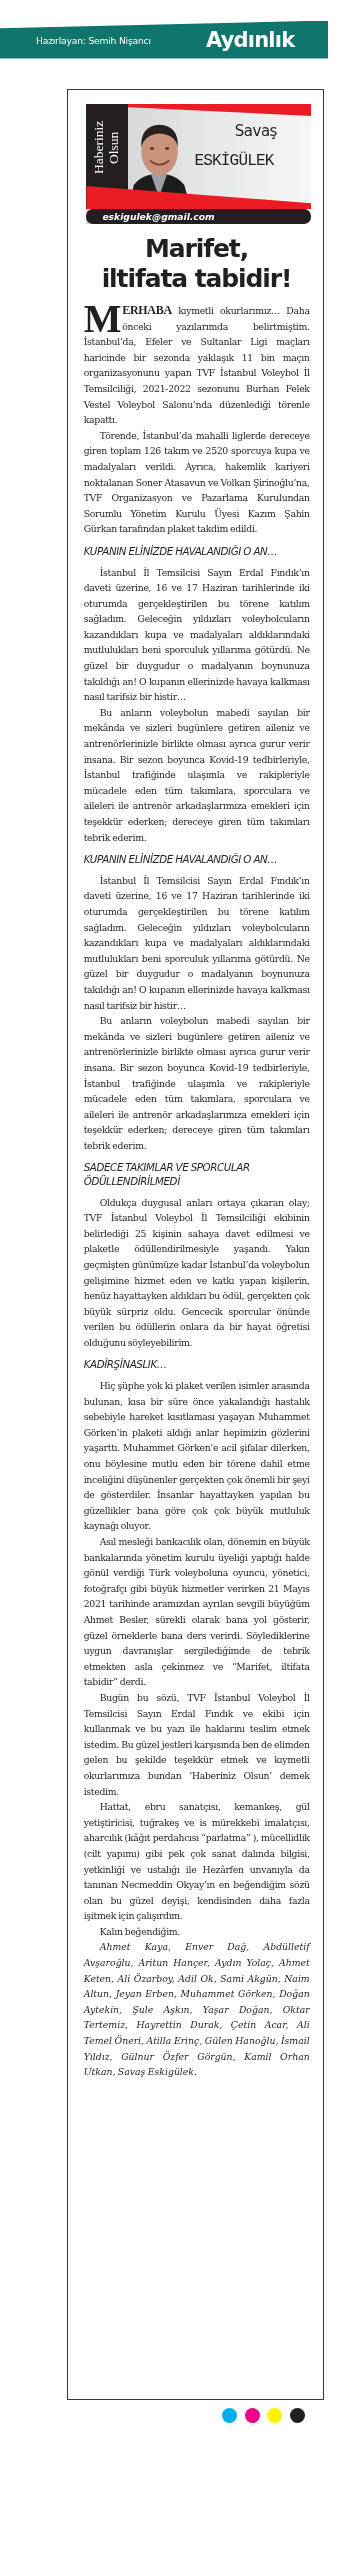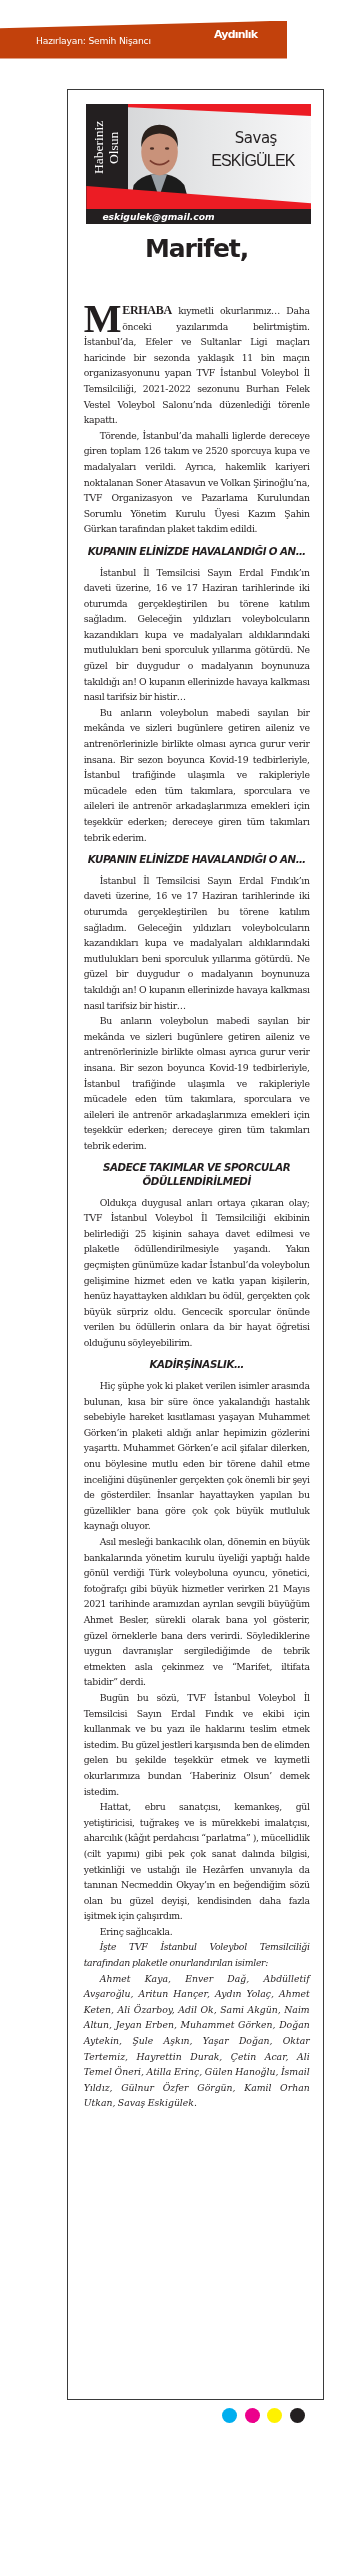--- a/index.html
+++ b/index.html
@@ -1,33 +1,33 @@
 <!DOCTYPE html>
 <html style="font-size:8.7px"><head>
 <meta charset="utf-8">
 <style>
   * { box-sizing: border-box; margin: 0; padding: 0; }
   html, body { width: 359px; height: 2576px; background: #ffffff; overflow: hidden; }
   body { position: relative; font-family: "DejaVu Serif", serif; color: #231f20; }
 
   
   .banner {
-    position: absolute; left: 0; top: 20.6px; width: 287px; height: 38px;
-    background: #c2410c;
+    position: absolute; left: 0; top: 20.6px; width: 328px; height: 38px;
+    background: #0f766e;
     clip-path: polygon(0 20%, 100% 0, 100% 100%, 0 100%);
     padding-left: 12px;
   }
   .banner .credit {
     position: absolute; left: 36px; top: 14px;
     font-family: "DejaVu Sans", sans-serif; font-size: 9.2px; color: #ffffff;
     letter-spacing: -0.2px;
   }
   .banner .brand {
-    position: absolute; left: 214px; top: 7.6px;
-    font-family: "DejaVu Sans", sans-serif; font-weight: bold; font-size: 11px; color: #ffffff;
+    position: absolute; left: 206px; top: 7.6px;
+    font-family: "DejaVu Sans", sans-serif; font-weight: bold; font-size: 21px; color: #ffffff;
     letter-spacing: -0.8px;
   }
 
   
   .article {
     position: absolute; left: 67px; top: 89px; width: 257px; height: 2311px;
     border: 0.8px solid #3a3a3a;
   }
 
   
@@ -49,35 +49,36 @@
     position: absolute; left: 0; top: 0; width: 42px; height: 87px;
     display: flex; flex-direction: column; align-items: center; justify-content: center;
     writing-mode: vertical-rl; transform: rotate(180deg);
     color: #ffffff; font-family: "Liberation Serif", serif; font-size: 13.5px; line-height: 14.6px;
     text-align: center;
   }
   .card .photo {
     position: absolute; left: 38px; top: 12px; width: 70px; height: 93px;
   }
   .card .author-first {
-    position: absolute; left: 113px; top: 25px; width: 113px; text-align: center;
+    position: absolute; left: 113px; top: 18px; width: 113px; text-align: center;
     font-family: "DejaVu Sans", sans-serif; font-size: 15px; color: #231f20; letter-spacing: -0.5px;
   }
   .card .author-last {
-    position: absolute; left: 108px; top: 48px; width: 117px; text-align: center;
-    font-family: Liberation Sans, sans-serif; font-size: 16px; color: #231f20; letter-spacing: -0.8px;
+    position: absolute; left: 108px; top: 48px; width: 117px; 
+    font-family: Liberation Mono, monospace; font-size: 16px; color: #231f20; letter-spacing: -0.8px;
   }
   .card .bottom-band {
     position: absolute; left: 0; top: 82px; width: 100%; height: 23px;
     background: #ec1c24;
     clip-path: polygon(0 0, 100% 75%, 100% 100%, 0 100%);
   }
   .card .email-bar {
     position: absolute; left: 0; top: 105px; width: 100%; height: 14.6px;
     background: #231f20;
+    border-radius: 7px;
   }
   .card .email {
     position: absolute; left: 16px; top: 1.6px;
     font-family: "DejaVu Sans", sans-serif; font-style: italic; font-weight: bold;
     font-size: 9.2px; color: #ffffff;
   }
 
   
   .headline {
     position: absolute; left: 16px; top: 144px; width: 225px; text-align: center;
@@ -92,23 +93,23 @@
     color: #231f20; text-align: justify; letter-spacing: -0.3px; word-spacing: -0.5px;
   }
   .body p { text-indent: 16px; }
   .body p.lead { text-indent: 0; }
   .dropcap {
     float: left; font-family: "Liberation Serif", serif; font-weight: bold;
     font-size: 40px; line-height: 30px; margin: 1.1px 1.1px 0 0; color: #231f20;
   }
   .lead-word { font-family: "Liberation Serif", serif; font-weight: bold; font-size: 12px; letter-spacing: -0.3px; }
   .subhead {
-    font-family: "DejaVu Sans", sans-serif; font-weight: bold; font-style: italic;
+    font-family: "DejaVu Sans", sans-serif; font-weight: normal; font-style: italic;
     font-size: 10.3px; line-height: 13.5px; letter-spacing: -0.4px;
-    margin: 7.6px 0 6.5px 0; text-transform: uppercase; text-align: center; text-indent: 0;
+    margin: 7.6px 0 6.5px 0; text-transform: uppercase; text-align: left; text-indent: 0;
   }
   .body p.italic { font-style: italic; }
   .body p.names { font-style: italic; letter-spacing: 0; }
 
   
   .cmyk { position: absolute; top: 2408px; left: 222px; display: flex; gap: 7.6px; }
   .cmyk span { width: 15px; height: 15px; border-radius: 50%; display: block; }
 </style>
 </head>
 <body>
@@ -139,20 +140,21 @@
     <div class="author-first">Savaş</div>
     <div class="author-last">ESKİGÜLEK</div>
     <div class="bottom-band"></div>
     <div class="email-bar">
       <span class="email">eskigulek@gmail.com</span>
     </div>
   </div>
 
   <h1 class="headline">
     <span>Marifet,</span><br>
+    <span>iltifata tabidir!</span>
   </h1>
 
   <div class="body">
     <p class="lead"><span class="dropcap">M</span><span class="lead-word">ERHABA</span><span> kıymetli okurlarımız… Daha önceki yazılarımda belirtmiştim. İstanbul’da, Efeler ve Sultanlar Ligi maçları haricinde bir sezonda yaklaşık 11 bin maçın organizasyonunu yapan TVF İstanbul Voleybol İl Temsilciliği, 2021-2022 sezonunu Burhan Felek Vestel Voleybol Salonu’nda düzenlediği törenle kapattı.</span></p>
     <p>Törende, İstanbul’da mahalli liglerde dereceye giren toplam 126 takım ve 2520 sporcuya kupa ve madalyaları verildi. Ayrıca, hakemlik kariyeri noktalanan Soner Atasavun ve Volkan Şirinoğlu’na, TVF Organizasyon ve Pazarlama Kurulundan Sorumlu Yönetim Kurulu Üyesi Kazım Şahin Gürkan tarafından plaket takdim edildi.</p>
 
     <h2 class="subhead">KUPANIN ELİNİZDE HAVALANDIĞI O AN…</h2>
     <p>İstanbul İl Temsilcisi Sayın Erdal Fındık’ın daveti üzerine, 16 ve 17 Haziran tarihlerinde iki oturumda gerçekleştirilen bu törene katılım sağladım. Geleceğin yıldızları voleybolcuların kazandıkları kupa ve madalyaları aldıklarındaki mutlulukları beni sporculuk yıllarıma götürdü. Ne güzel bir duygudur o madalyanın boynunuza takıldığı an! O kupanın ellerinizde havaya kalkması nasıl tarifsiz bir histir…</p>
     <p>Bu anların voleybolun mabedi sayılan bir mekânda ve sizleri bugünlere getiren aileniz ve antrenörlerinizle birlikte olması ayrıca gurur verir insana. Bir sezon boyunca Kovid-19 tedbirleriyle, İstanbul trafiğinde ulaşımla ve rakipleriyle mücadele eden tüm takımlara, sporculara ve aileleri ile antrenör arkadaşlarımıza emekleri için teşekkür ederken; dereceye giren tüm takımları tebrik ederim.</p>
 
@@ -161,22 +163,21 @@
     <p>Bu anların voleybolun mabedi sayılan bir mekânda ve sizleri bugünlere getiren aileniz ve antrenörlerinizle birlikte olması ayrıca gurur verir insana. Bir sezon boyunca Kovid-19 tedbirleriyle, İstanbul trafiğinde ulaşımla ve rakipleriyle mücadele eden tüm takımlara, sporculara ve aileleri ile antrenör arkadaşlarımıza emekleri için teşekkür ederken; dereceye giren tüm takımları tebrik ederim.</p>
 
     <h2 class="subhead">SADECE TAKIMLAR VE SPORCULAR ÖDÜLLENDİRİLMEDİ</h2>
     <p>Oldukça duygusal anları ortaya çıkaran olay; TVF İstanbul Voleybol İl Temsilciliği ekibinin belirlediği 25 kişinin sahaya davet edilmesi ve plaketle ödüllendirilmesiyle yaşandı. Yakın geçmişten günümüze kadar İstanbul’da voleybolun gelişimine hizmet eden ve katkı yapan kişilerin, henüz hayattayken aldıkları bu ödül, gerçekten çok büyük sürpriz oldu. Gencecik sporcular önünde verilen bu ödüllerin onlara da bir hayat öğretisi olduğunu söyleyebilirim.</p>
 
     <h2 class="subhead">KADİRŞİNASLIK…</h2>
     <p>Hiç şüphe yok ki plaket verilen isimler arasında bulunan, kısa bir süre önce yakalandığı hastalık sebebiyle hareket kısıtlaması yaşayan Muhammet Görken’in plaketi aldığı anlar hepimizin gözlerini yaşarttı. Muhammet Görken’e acil şifalar dilerken, onu böylesine mutlu eden bir törene dahil etme inceliğini düşünenler gerçekten çok önemli bir şeyi de gösterdiler. İnsanlar hayattayken yapılan bu güzellikler bana göre çok çok büyük mutluluk kaynağı oluyor.</p>
     <p>Asıl mesleği bankacılık olan, dönemin en büyük bankalarında yönetim kurulu üyeliği yaptığı halde gönül verdiği Türk voleyboluna oyuncu, yönetici, fotoğrafçı gibi büyük hizmetler verirken 21 Mayıs 2021 tarihinde aramızdan ayrılan sevgili büyüğüm Ahmet Besler, sürekli olarak bana yol gösterir, güzel örneklerle bana ders verirdi. Söylediklerine uygun davranışlar sergilediğimde de tebrik etmekten asla çekinmez ve “Marifet, iltifata tabidir” derdi.</p>
     <p>Bugün bu sözü, TVF İstanbul Voleybol İl Temsilcisi Sayın Erdal Fındık ve ekibi için kullanmak ve bu yazı ile haklarını teslim etmek istedim. Bu güzel jestleri karşısında ben de elimden gelen bu şekilde teşekkür etmek ve kıymetli okurlarımıza bundan ‘Haberiniz Olsun’ demek istedim.</p>
     <p>Hattat, ebru sanatçısı, kemankeş, gül yetiştiricisi, tuğrakeş ve is mürekkebi imalatçısı, aharcılık (kâğıt perdahcısı “parlatma” ), mücellidlik (cilt yapımı) gibi pek çok sanat dalında bilgisi, yetkinliği ve ustalığı ile Hezârfen unvanıyla da tanınan Necmeddin Okyay’ın en beğendiğim sözü olan bu güzel deyişi, kendisinden daha fazla işitmek için çalışırdım.</p>
-    <p>Erinç sağlıcakla.</p>
-    <p class="italic">İşte TVF İstanbul Voleybol Temsilciliği tarafından plaketle onurlandırılan isimler:</p>
+    <p>Kalın beğendiğim.</p>
     <p class="names">Ahmet Kaya, Enver Dağ, Abdülletif Avşaroğlu, Aritun Hançer, Aydın Yolaç, Ahmet Keten, Ali Özarboy, Adil Ok, Sami Akgün, Naim Altun, Jeyan Erben, Muhammet Görken, Doğan Aytekin, Şule Aşkın, Yaşar Doğan, Oktar Tertemiz, Hayrettin Durak, Çetin Acar, Ali Temel Öneri, Atilla Erinç, Gülen Hanoğlu, İsmail Yıldız, Gülnur Özfer Görgün, Kamil Orhan Utkan, Savaş Eskigülek.</p>
   </div>
 </div>
 
 <div class="cmyk">
   <span style="background:#00aeef"></span>
   <span style="background:#ec008c"></span>
   <span style="background:#fff200"></span>
   <span style="background:#231f20"></span>
 </div>

